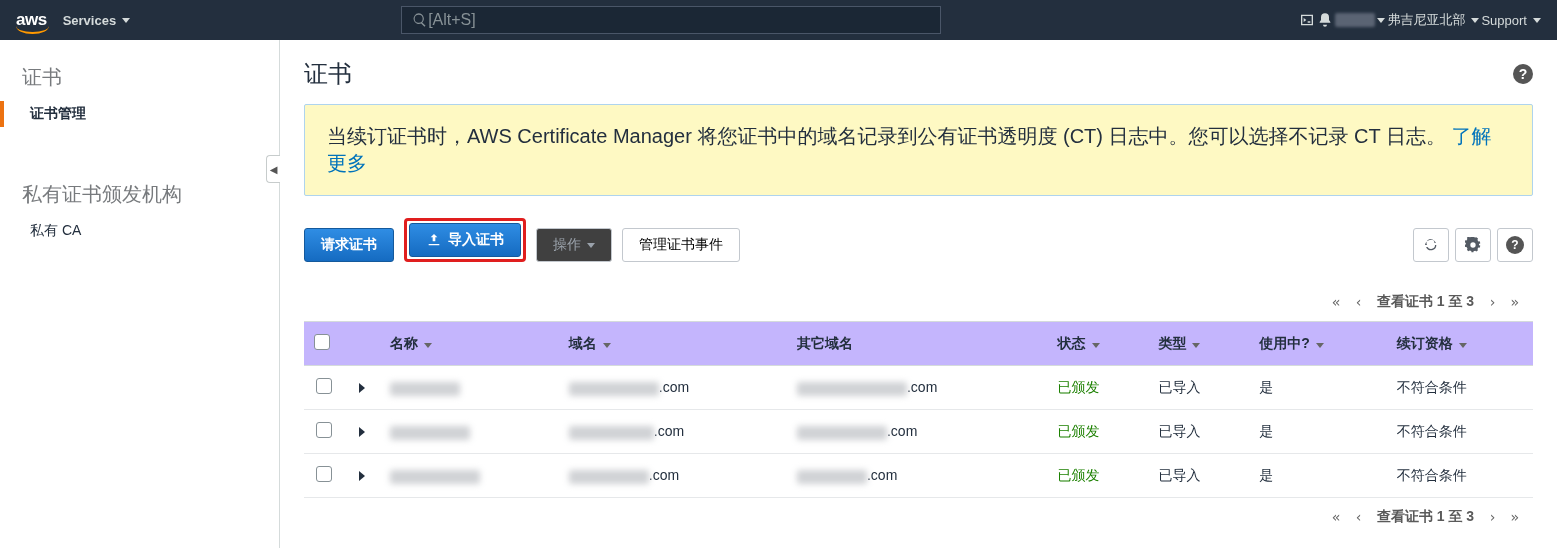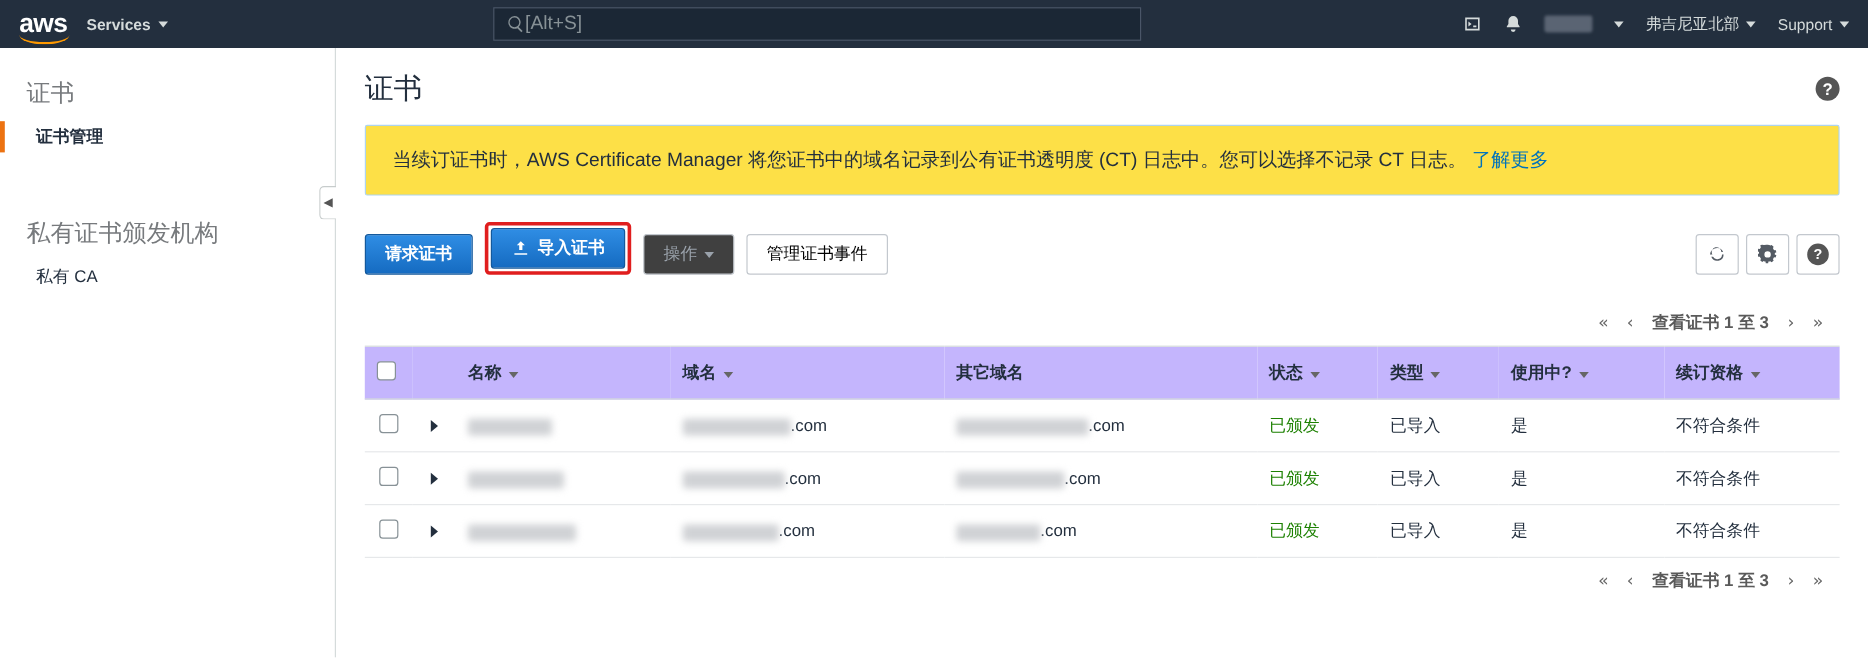--- a/index.html
+++ b/index.html
@@ -11,21 +11,21 @@
     height: 40px;
     background: #232f3e;
     display: flex;
     align-items: center;
     padding: 0 16px;
     color: #d5dbdb;
     gap: 16px;
   }
   .aws-logo {
     font-weight: 700;
-    font-size: 22px;
+    font-size: 17px;
     letter-spacing: -0.5px;
     color: #fff;
     position: relative;
   }
   .aws-logo::after {
     content: "";
     position: absolute;
     left: 0; right: -2px; bottom: -4px;
     height: 6px;
     border-bottom: 2px solid #ff9900;
@@ -53,21 +53,21 @@
   .searchbox input {
     flex: 1;
     background: transparent;
     border: none;
     outline: none;
     color: #d5dbdb;
     font-style: italic;
     font-size: 13px;
   }
   .searchbox .shortcut { font-size: 16px; color: #879196; }
-  .topnav-right { margin-left: auto; display: flex; align-items: center; gap: 18px; }
+  .topnav-right { margin-left: auto; display: flex; align-items: center; gap: 2px; }
   .topnav-right .icon-btn { cursor: pointer; color: #d5dbdb; }
   .blur-chip {
     width: 40px; height: 14px;
     background: #5a6473;
     filter: blur(1.5px);
     border-radius: 2px;
   }
   .region, .support { cursor: pointer; display: flex; align-items: center; gap: 6px; }
 
   
@@ -120,23 +120,23 @@
   .help-icon {
     width: 20px; height: 20px; border-radius: 50%;
     background: #555; color: #fff;
     display: inline-flex; align-items: center; justify-content: center;
     font-weight: 700; font-size: 14px;
     cursor: pointer;
   }
 
   .info-banner {
     border: 1px solid #aed4ee;
-    background: #fde047;
+    background: #fef9c3;
     padding: 18px 22px;
-    font-size: 16px;
+    font-size: 20px;
     color: #232f3e;
     margin-bottom: 22px;
     border-radius: 2px;
   }
   .info-banner a { color: #0073bb; text-decoration: none; }
 
   .action-bar { display: flex; align-items: flex-end; gap: 10px; margin-bottom: 20px; }
   .btn {
     height: 34px;
     padding: 0 16px;

